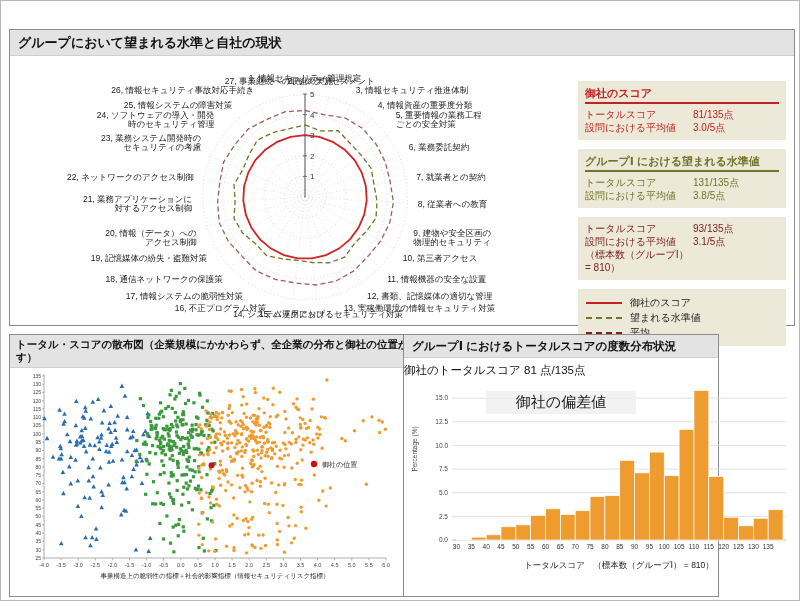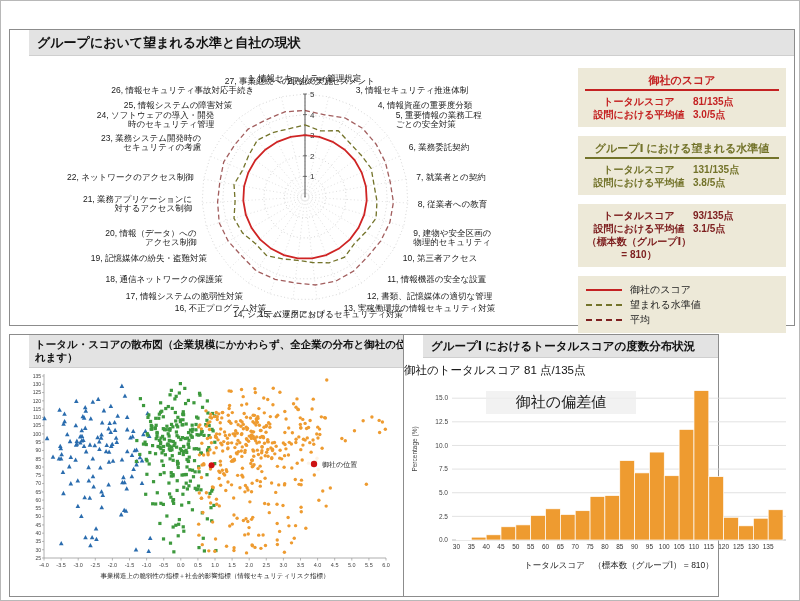--- a/index.html
+++ b/index.html
@@ -1,27 +1,27 @@
 <!DOCTYPE html>
 <html><head>
 <meta charset="utf-8">
 <style>
   html,body{margin:0;padding:0;background:#fff;}
   body{font-family:"Liberation Sans","DejaVu Sans",sans-serif;color:#111;}
   #stage{position:relative;width:800px;height:601px;background:#fff;border:1px solid #b8b8b8;box-sizing:border-box;overflow:hidden;}
   .panel{position:absolute;border:1px solid #8c8c8c;background:#fff;box-sizing:border-box;}
-  .titlebar{background:#e3e3e3;font-weight:bold;color:#111;padding:3px 8px;border-bottom:1px solid #cfcfcf;margin-left:19px;}
+  .titlebar{background:#e3e3e3;font-weight:bold;color:#111;padding:3px 8px;border-bottom:1px solid #cfcfcf;}
   #top-panel{left:8px;top:28px;width:786px;height:297px;}
   #top-panel .titlebar{font-size:13px;height:19px;line-height:19px;}
   #top-content{display:flex;flex-direction:row;}
   #radar-wrap{width:568px;height:270px;}
-  #right-col{width:212px;padding-top:12px;text-align:center;}
+  #right-col{width:212px;padding-top:25px;}
   .score-box{background:#ede9d8;margin:0 4px 9px 0;padding:5px 7px 6px 7px;}
   .score-box h3{margin:0 0 4px 0;font-size:11px;border-bottom:2px solid;padding-bottom:1px;}
-  .score-row{display:flex;font-size:10px;font-weight:bold;line-height:13px;}
+  .score-row{display:flex;font-size:10px;font-weight:normal;line-height:13px;}
   .score-row .lbl{width:108px;flex:none;}
   .legend-box{background:#ede9d8;margin:6px 4px 0 0;padding:6px 8px;}
   .legend-row{display:flex;align-items:center;font-size:10px;color:#222;line-height:15px;}
   .legend-row .swatch{width:36px;margin-right:8px;flex:none;border-top-width:2px;}
   #scatter-panel{left:8px;top:333px;width:450px;height:263px;}
   #scatter-panel .titlebar{font-size:10.5px;line-height:13px;padding:3px 6px;}
   #hist-panel{left:402px;top:333px;width:316px;height:263px;}
   #hist-panel .titlebar{font-size:11.5px;height:16px;line-height:16px;}
   #hist-sub{font-size:11.5px;text-align:left;padding-top:5px;color:#111;}
   #hist-chart-wrap{position:relative;}

